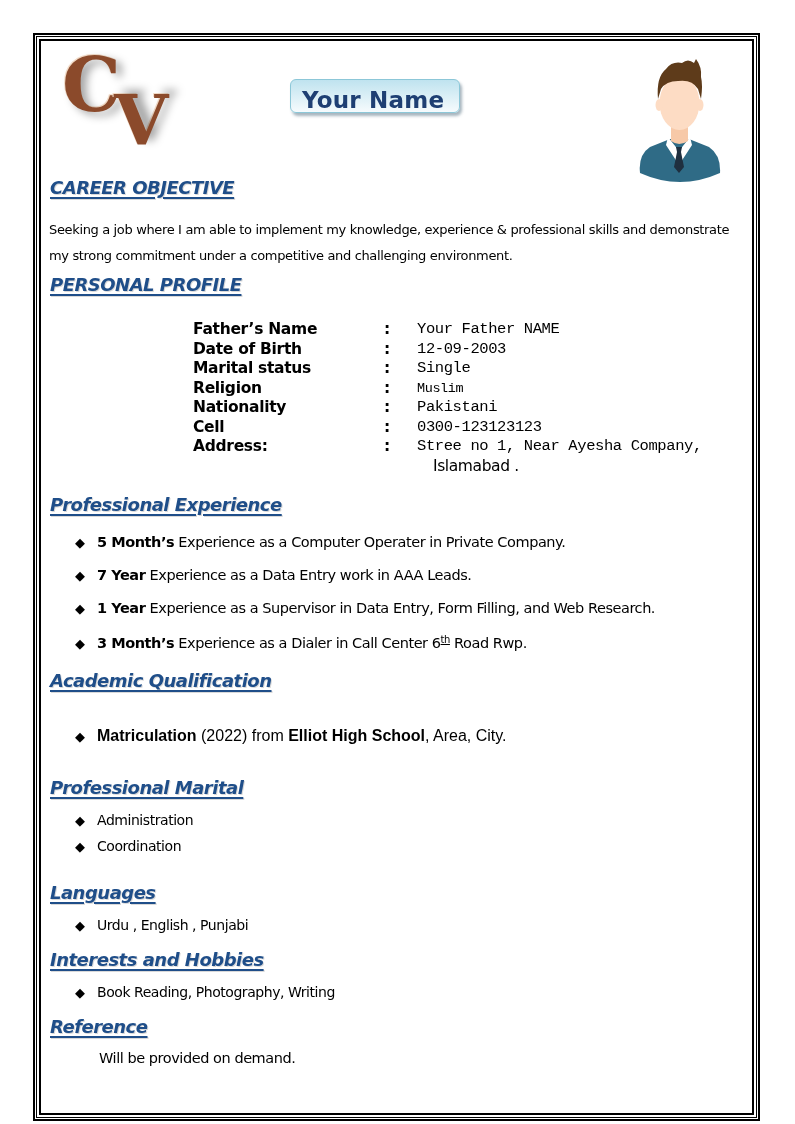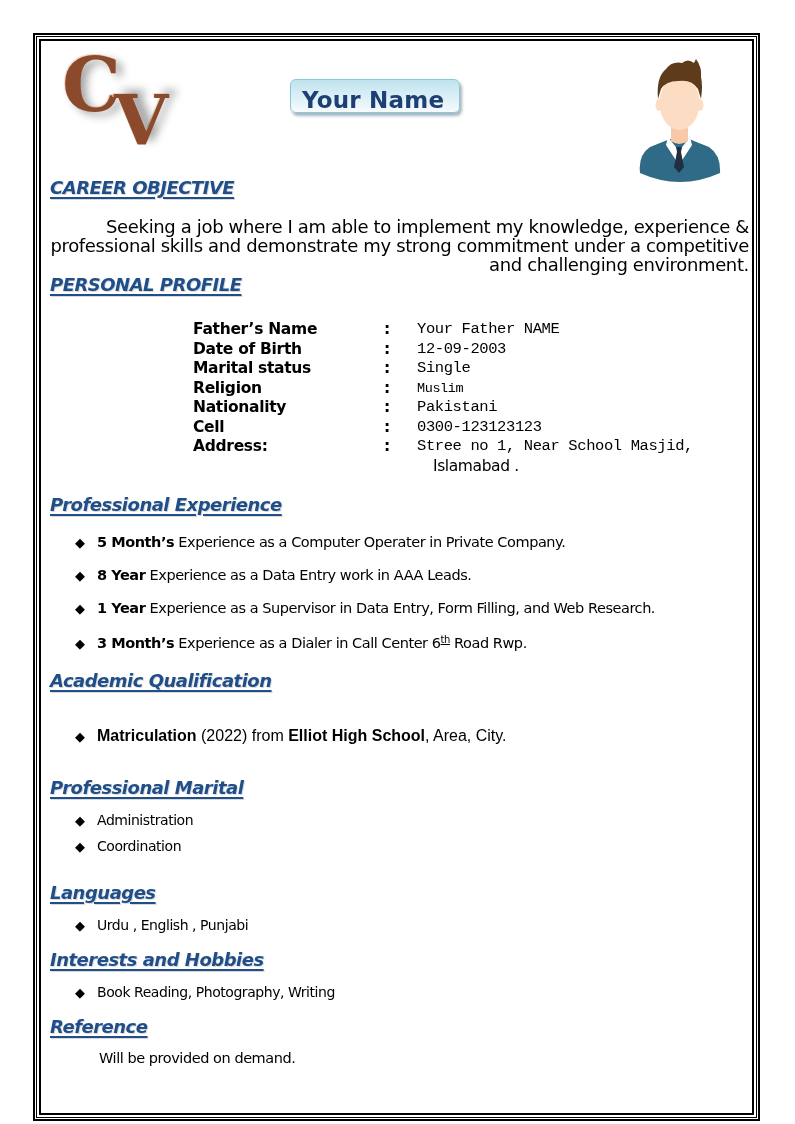--- a/index.html
+++ b/index.html
@@ -29,22 +29,22 @@
 
   .avatar { position:absolute; left:632px; top:55px; width:95px; height:135px; }
 
   .heading { position:absolute; left:50px; font-family:"DejaVu Sans", sans-serif;
              font-weight:bold; font-style:italic; text-decoration:underline;
              text-decoration-thickness:2px; text-underline-offset:3px;
              color:#1f4e89; font-size:18px; letter-spacing:-0.5px;
              text-shadow: 1px 1px 0 rgba(0,0,0,0.15); }
 
   .objective { position:absolute; left:49px; top:217px; width:700px;
-               font-family:"DejaVu Sans", sans-serif; font-size:18px; line-height:19px;
-               letter-spacing:-0.35px;text-align:right; }
+               font-family:"DejaVu Sans", sans-serif; font-size:13px; line-height:26px;
+               letter-spacing:-0.35px; }
 
   .profile { position:absolute; left:193px; top:320px; font-size:15.5px; }
   .profile .row { position:relative; height:19.5px; line-height:19.5px; }
   .profile .label { position:absolute; left:0; font-weight:bold; font-family:"DejaVu Sans", sans-serif; letter-spacing:-0.3px; white-space:nowrap; }
   .profile .colon { position:absolute; left:191px; font-weight:bold; }
   .profile .value { position:absolute; left:224px; font-family:Liberation Mono, monospace; letter-spacing:-0.4px; white-space:nowrap;text-align:right; }
   .profile .value.small { font-size:13.5px; }
   .profile .value2 { position:absolute; left:240px; top:19.5px; letter-spacing:-0.4px; white-space:nowrap;text-align:right; }
 
   .bullet { position:absolute; left:75px; font-family:"DejaVu Sans", sans-serif;
@@ -123,31 +123,31 @@
     <span class="value">Pakistani</span>
   </div>
   <div class="row">
     <span class="label">Cell</span>
     <span class="colon">:</span>
     <span class="value">0300-123123123</span>
   </div>
   <div class="row">
     <span class="label">Address:</span>
     <span class="colon">:</span>
-    <span class="value">Stree no  1, Near School Masjid,</span>
+    <span class="value">Stree no  1, Near Ayesha Company,</span>
     <span class="value2">Islamabad .</span>
   </div>
 </div>
 
 <div class="heading" style="top:494px;">Professional Experience</div>
 <div class="bullet" style="top:534px;">
   <span class="dia">◆</span><b>5 Month’s</b><span> Experience as a Computer Operater in Private Company.</span>
 </div>
 <div class="bullet" style="top:567px;">
-  <span class="dia">◆</span><b>8 Year</b><span> Experience as a Data Entry work in AAA Leads.</span>
+  <span class="dia">◆</span><b>7 Year</b><span> Experience as a Data Entry work in AAA Leads.</span>
 </div>
 <div class="bullet" style="top:600px;">
   <span class="dia">◆</span><b>1 Year</b><span> Experience as a Supervisor in Data Entry, Form Filling, and Web Research.</span>
 </div>
 <div class="bullet" style="top:634px;">
   <span class="dia">◆</span><b>3 Month’s</b><span> Experience as a Dialer in Call Center 6</span><sup>th</sup><span> Road Rwp.</span>
 </div>
 
 <div class="heading" style="top:670px;">Academic Qualification</div>
 <div class="bullet arial" style="top:727px;">

